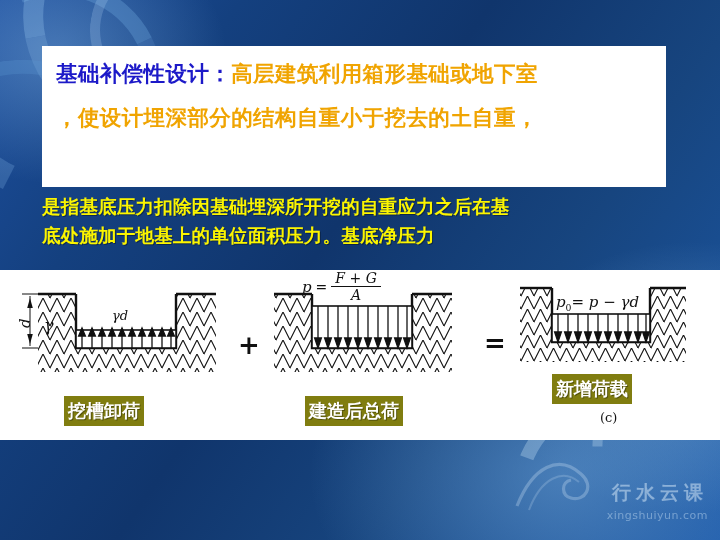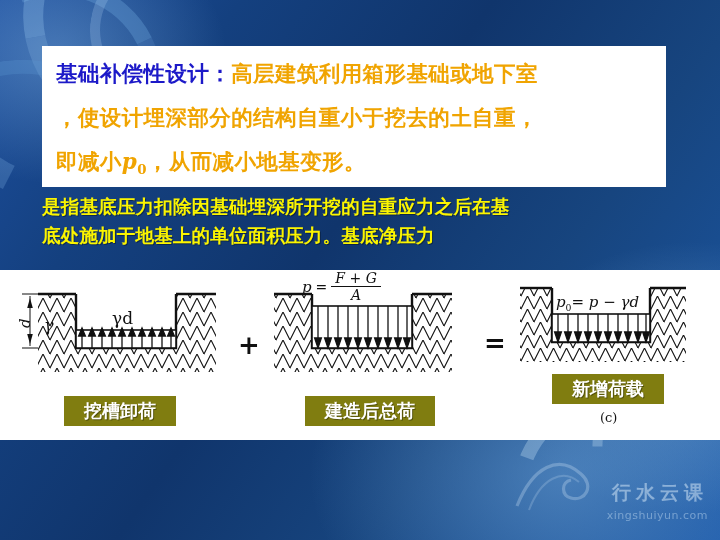--- a/index.html
+++ b/index.html
@@ -58,21 +58,21 @@
   .fig{position:absolute;top:0;}
   .figsvg{display:block;}
   .opsym{
     position:absolute;font-family:"DejaVu Serif","Liberation Serif",serif;
     font-size:26px;font-weight:bold;color:#111;
   }
   .cap{
     position:absolute;background:#807d10;color:#ffffff;
     font-family:"DejaVu Sans","Liberation Sans",sans-serif;
     font-weight:bold;font-size:18px;line-height:26px;
-    padding:2px 20px;white-space:nowrap;text-align:center;
+    padding:2px 4px;white-space:nowrap;text-align:center;
     text-shadow:1px 1px 0 rgba(0,0,0,.35);
   }
   .subcap{
     position:absolute;font-family:"DejaVu Serif","Liberation Serif",serif;
     font-size:13px;color:#111;
   }
 
   
   #bottom{position:absolute;left:0;top:440px;width:720px;height:100px;}
   .magenta{
@@ -108,21 +108,20 @@
   <div class="swirl s3"></div>
   <div class="swirl s4"></div>
   <div class="swirl s5"></div>
   <div class="swirl s6"></div>
   <div class="swirl s7"></div>
   <div class="swirl s8"></div>
 
   <div id="titlebox">
     <div class="tline"><span class="blue">基础补偿性设计：</span><span class="gold">高层建筑利用箱形基础或地下室</span></div>
     <div class="tline gold">，使设计埋深部分的结构自重小于挖去的土自重，</div>
-    <div class="tline gold"><span>即减小</span><span class="p0sub"><span>p</span><sub>0</sub></span><span>，从而减小地基变形。</span></div>
   </div>
 
   <div id="para">
     <div class="pline">是指基底压力扣除因基础埋深所开挖的自重应力之后在基</div>
     <div class="pline">底处施加于地基上的单位面积压力。基底净压力</div>
   </div>
 
   <div id="panel">
 
     <div class="fig" style="left:8px;">
@@ -193,21 +192,21 @@
         </g>
 
         <line x1="14" y1="24" x2="30" y2="24" stroke="#111" stroke-width="1"></line>
         <line x1="14" y1="78" x2="30" y2="78" stroke="#111" stroke-width="1"></line>
         <line x1="22" y1="26" x2="22" y2="76" stroke="#111" stroke-width="1"></line>
         <polygon points="22,28 19.2,38 24.8,38" fill="#111"></polygon>
         <polygon points="22,74 19.2,64 24.8,64" fill="#111"></polygon>
       </svg>
       <div style="position:absolute;left:8px;top:58px;font-family:'DejaVu Serif','Liberation Serif',serif;font-style:italic;font-size:15px;color:#111;transform:rotate(-90deg);transform-origin:left top;">d</div>
       <div style="position:absolute;left:36px;top:46px;font-family:'DejaVu Serif','Liberation Serif',serif;font-style:italic;font-size:16px;color:#111;">γ</div>
-      <div style="position:absolute;left:104px;top:38px;font-family:'DejaVu Serif','Liberation Serif',serif;font-size:17px;color:#111;">γd</div>
+      <div style="position:absolute;left:104px;top:38px;font-family:'DejaVu Serif','Liberation Serif',serif;font-style:italic;font-size:13px;color:#111;">γd</div>
     </div>
 
     <div class="opsym" style="left:238px;top:60px;">+</div>
 
     <div class="fig" style="left:262px;">
       <svg class="figsvg" width="215" height="130" viewBox="0 0 215 130">
         <defs>
           <pattern id="hatchB" width="14" height="14" patternUnits="userSpaceOnUse">
             <rect width="14" height="14" fill="#fff"></rect>
             <path d="M0 14 L7 0 L14 14" stroke="#111" stroke-width="1.1" fill="none"></path>

